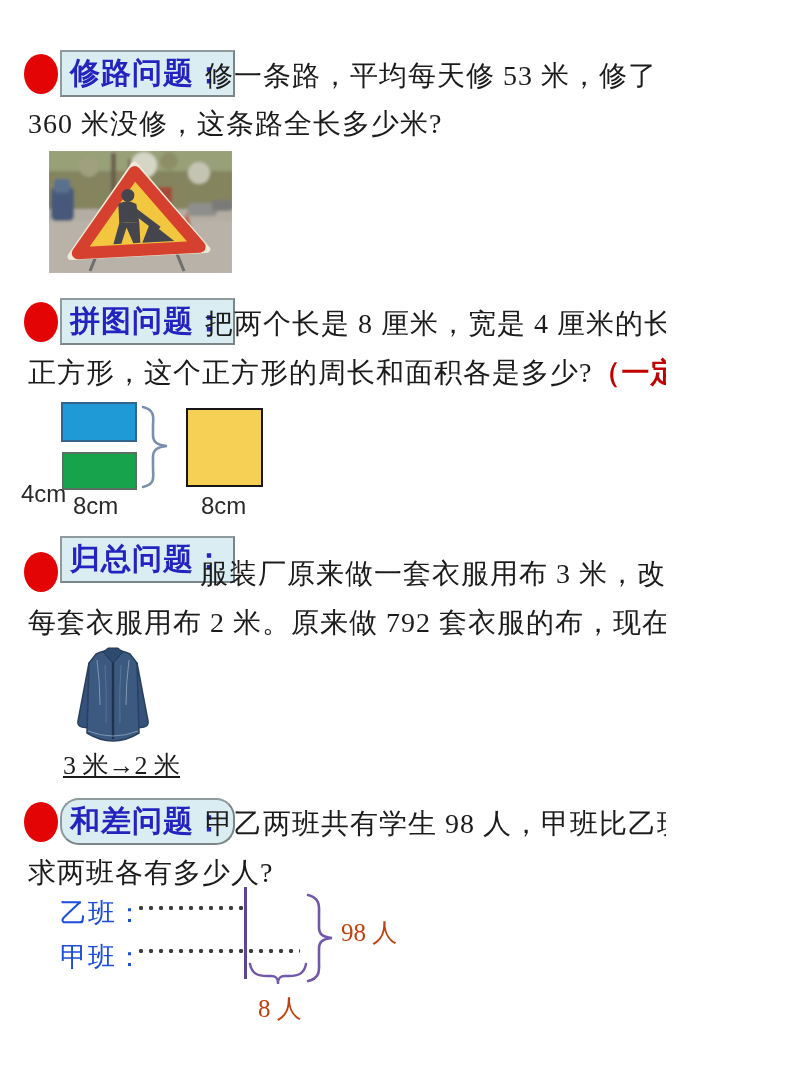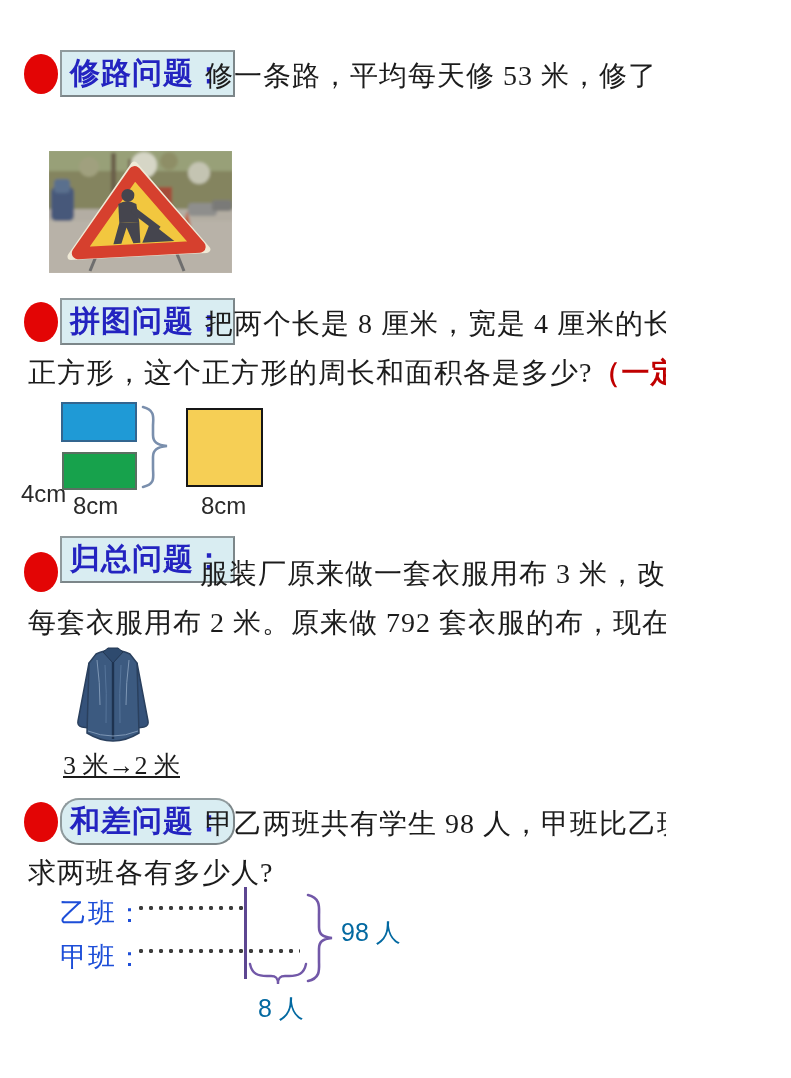--- a/index.html
+++ b/index.html
@@ -41,33 +41,34 @@
     letter-spacing:1px;
     font-family:Liberation Serif, serif;
   }
   .dotline{
     position:absolute;height:6px;background-repeat:repeat-x;
     background-image:radial-gradient(circle,#3d3d3d 2px,transparent 2.3px);
     background-size:10px 6px;
   }
   .vline{position:absolute;width:3px;background:#5d4691;}
   .amount-label{
-    position:absolute;font-size:25px;color:#0369a1;white-space:nowrap;
-    font-family:Liberation Sans, sans-serif;
+    position:absolute;font-size:25px;color:#c2410c;white-space:nowrap;
+    font-family:Liberation Serif, serif;
   }
   svg{display:block;}
 </style>
 </head>
 <body>
 
 <div class="page">
 
   <div class="bullet" style="left:24px;top:54px;"></div>
   <div class="title-box" style="left:60px;top:50px;">修路问题：</div>
   <div class="tline" style="left:205px;top:58px;">修一条路，平均每天修 53 米，修了 27 天，还有</div>
+  <div class="tline" style="left:28px;top:106px;">360 米没修，这条路全长多少米?</div>
 
   <div class="photo" style="left:49px;top:151px;">
     <svg width="183" height="122" viewBox="0 0 183 122">
       <defs>
         <filter id="pblur" x="-10%" y="-10%" width="120%" height="120%">
           <feGaussianBlur stdDeviation="1.7"></feGaussianBlur>
         </filter>
         <clipPath id="pclip">
             <rect x="0" y="0" width="183" height="122"></rect>
           </clipPath>

